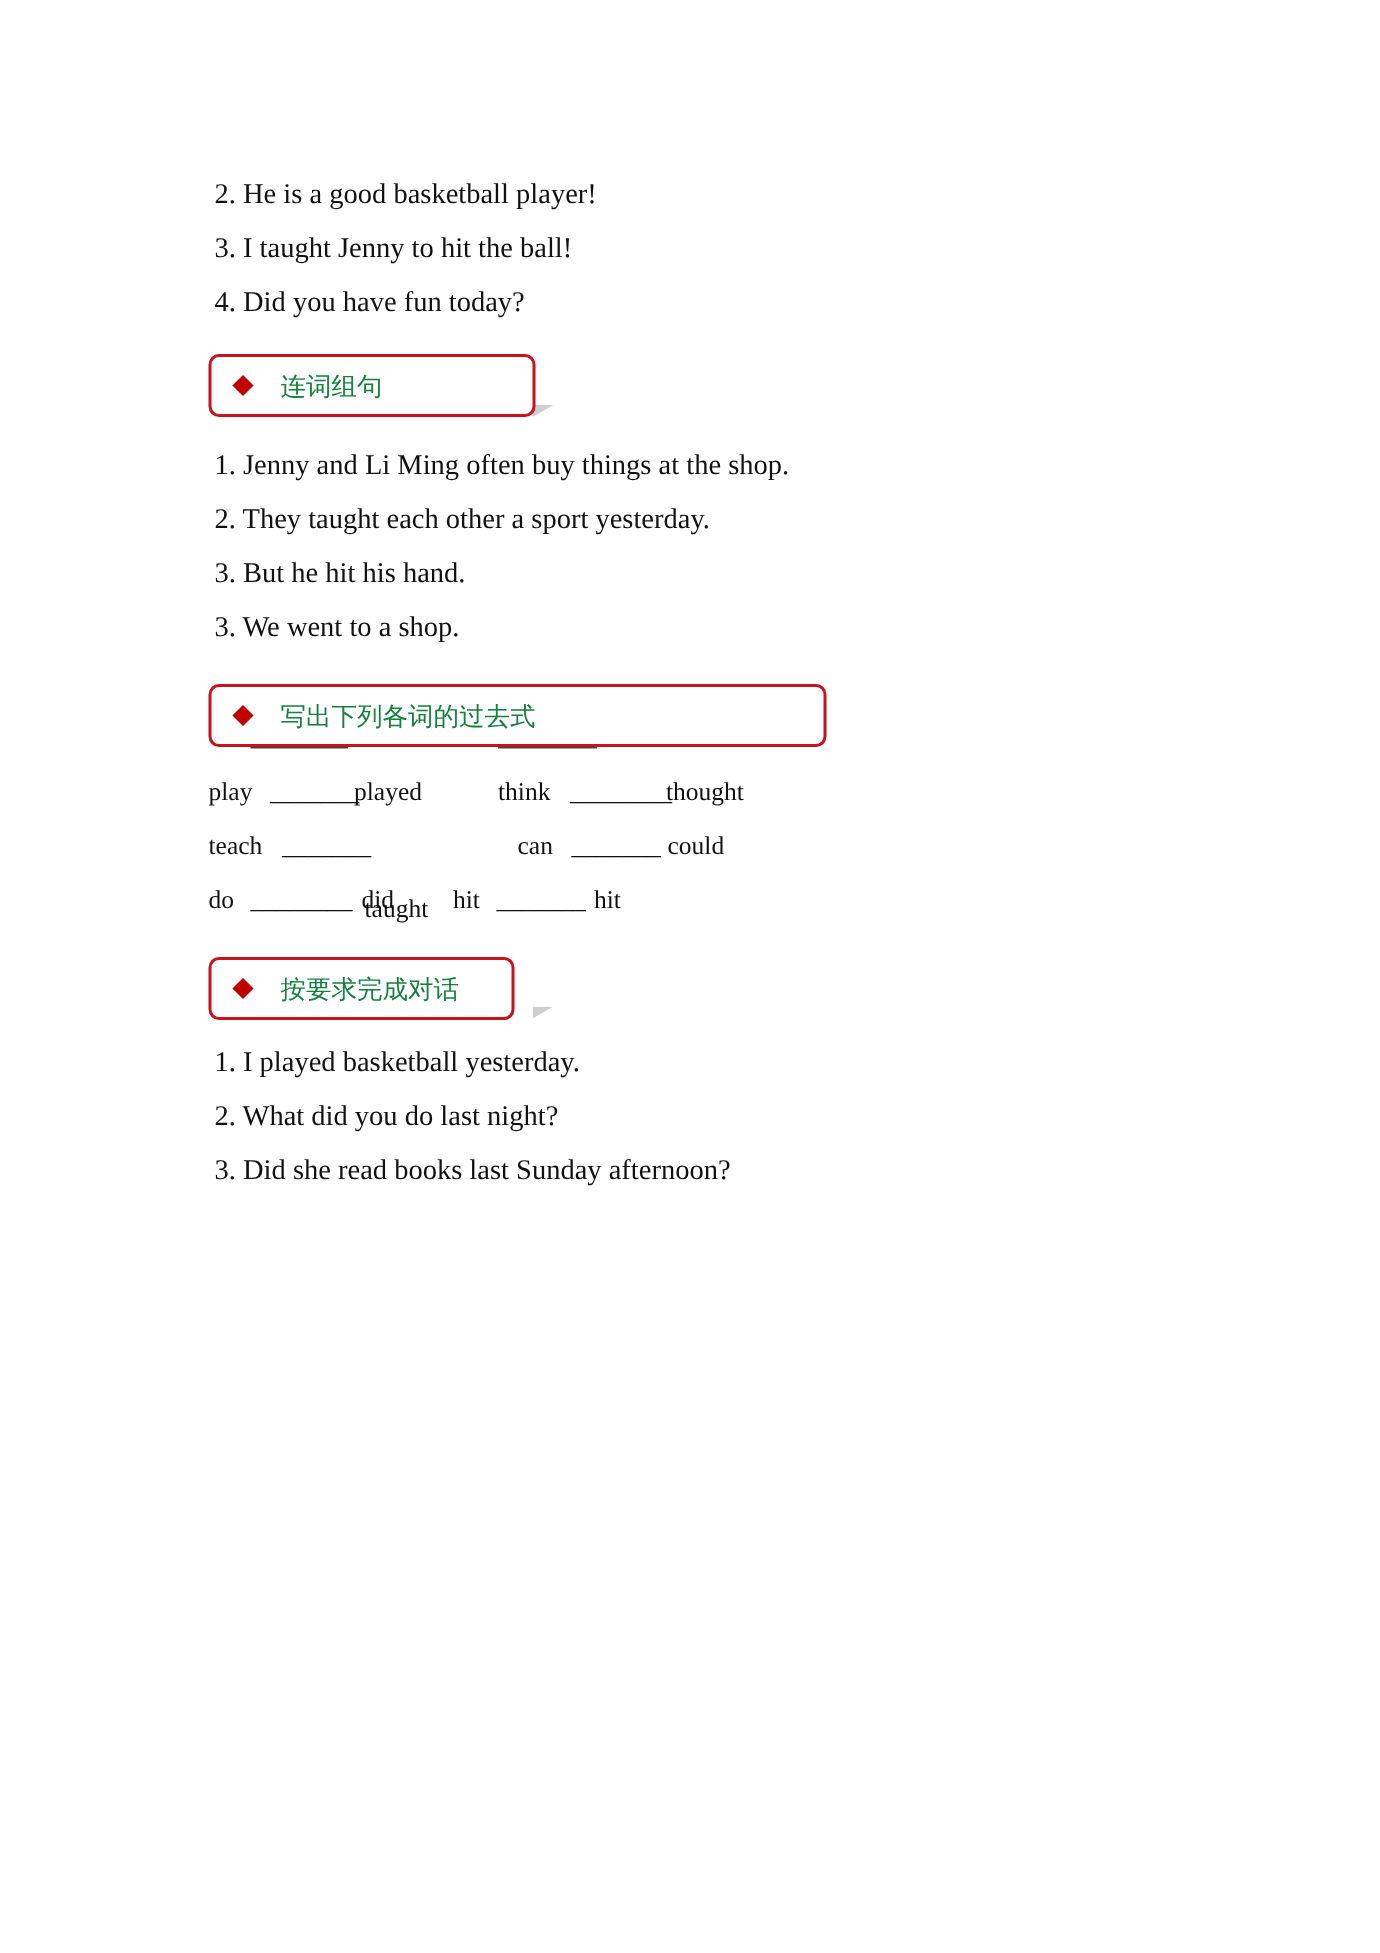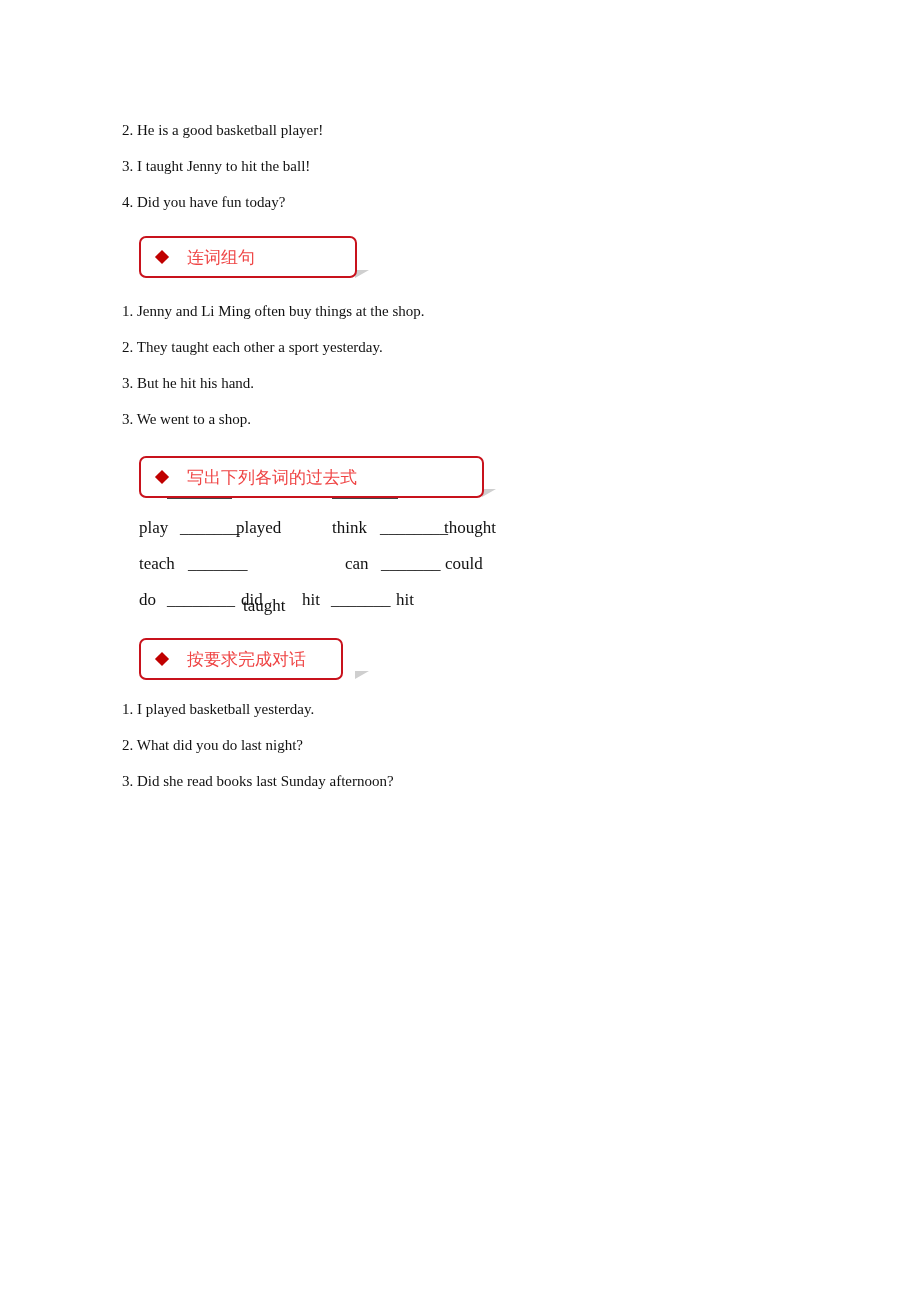--- a/index.html
+++ b/index.html
@@ -1,25 +1,25 @@
 <!DOCTYPE html>
 <html><head>
   <meta charset="utf-8">
   <style>
     html, body { margin: 0; padding: 0; background: #ffffff; }
     body { width: 920px; height: 1302px; position: relative; overflow: hidden;
            font-family: "Liberation Serif", "DejaVu Serif", serif; color: #111; }
-    .line { position: absolute; left: 122px; font-size: 15px; line-height: 20px; white-space: nowrap; }
+    .line { position: absolute; left: 143px; font-size: 19px; line-height: 20px; white-space: nowrap; }
     .hdr { position: absolute; left: 139px; height: 42px; box-sizing: border-box;
            border: 2px solid #c8121c; border-radius: 7px; background: #fff; z-index: 2;
            display: flex; align-items: center; padding-left: 14px; }
     .hdr .diamond { width: 10px; height: 10px; background: #c00000; transform: rotate(45deg);
                     margin-right: 20px; margin-left: 2px; }
     .hdr .title { font-family: "DejaVu Sans", "Liberation Sans", sans-serif; font-size: 17px;
-                  color: #ef4444; font-weight: normal; }
+                  color: #15803d; font-weight: normal; }
     .tail2 { position: absolute; z-index: 1; width: 14px; height: 8px; background: #cfcfcf;
              clip-path: polygon(0 0, 100% 0, 0 100%); }
     .cell { position: absolute; font-size: 17px; line-height: 20px; white-space: nowrap; }
     .hidden-row { position: absolute; z-index: 0; font-size: 17px; line-height: 20px; }
     .u { position: absolute; height: 2px; background: #444; }
   </style>
 </head>
 <body>
 
 <div class="line" style="top:120px">2. He is a good basketball player!</div>
@@ -34,21 +34,21 @@
 
 <div class="line" style="top:301px">1. Jenny and Li Ming often buy things at the shop.</div>
 <div class="line" style="top:337px">2. They taught each other a sport yesterday.</div>
 <div class="line" style="top:373px">3. But he hit his hand.</div>
 <div class="line" style="top:409px">3. We went to a shop.</div>
 
 <div class="hidden-row">
   <div class="u" style="left:167px; top:497px; width:65px;"></div>
   <div class="u" style="left:332px; top:497px; width:66px;"></div>
 </div>
-<div class="hdr" style="top:456px; width:345px;">
+<div class="hdr" style="top:456px; width:412px;">
   <span class="diamond"></span>
   <span class="title">写出下列各词的过去式</span>
 </div>
 <div class="tail2" style="left:482px; top:489px;"></div>
 
 <span class="cell" style="left:139px; top:518px;">play</span>
 <span class="cell" style="left:180px; top:518px;">_______</span>
 <span class="cell" style="left:236px; top:518px;">played</span>
 <span class="cell" style="left:332px; top:518px;">think</span>
 <span class="cell" style="left:380px; top:518px;">________</span>

